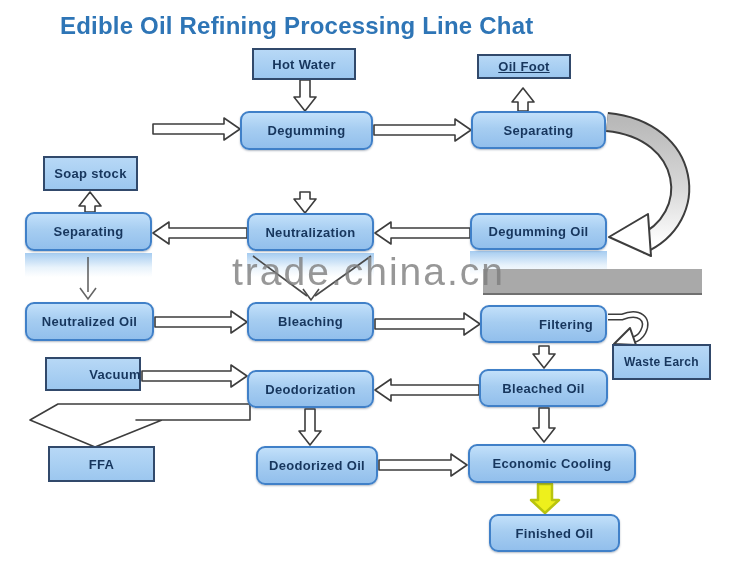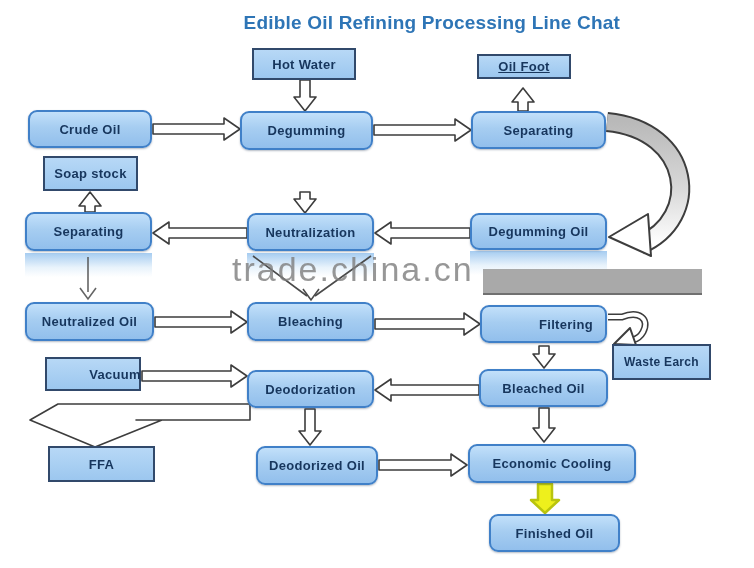--- a/index.html
+++ b/index.html
@@ -1,22 +1,22 @@
 <!DOCTYPE html>
 <html><head>
 <meta charset="utf-8">
 <style>
   html,body{margin:0;padding:0;background:#fff;}
   #stage{
     position:relative;width:754px;height:568px;background:#ffffff;overflow:hidden;
     font-family:"Liberation Sans",sans-serif;
   }
   #title{
-    position:absolute;left:60px;top:12px;width:560px;text-align:right;
-    font-size:19px;font-weight:bold;color:#2e75b6;letter-spacing:.2px;
+    position:absolute;left:60px;top:12px;width:560px;text-align:left;
+    font-size:24px;font-weight:bold;color:#2e75b6;letter-spacing:.2px;
   }
   .node{
     position:absolute;display:flex;align-items:center;justify-content:center;
     font-weight:bold;font-size:13px;color:#17365d;letter-spacing:.3px;
     box-sizing:border-box;z-index:2;text-align:right;
   }
   .round{
     background:linear-gradient(180deg,#c2e0fa 0%,#a6cdf1 45%,#92bfec 100%);
     border:2px solid #4080c8;border-radius:9px;
     box-shadow:0 1px 2px rgba(40,60,90,.35);
@@ -28,21 +28,21 @@
   .refl{
     position:absolute;height:24px;z-index:1;
     background:linear-gradient(180deg,rgba(150,195,238,.85) 0%,rgba(190,220,245,.35) 60%,rgba(255,255,255,0) 100%);
   }
   #graybar{
     position:absolute;left:483px;top:269px;width:219px;height:24px;z-index:3;
     background:rgba(162,162,162,.92);border-bottom:2px solid #707070;
   }
   #watermark{
     position:absolute;left:232px;top:250px;z-index:4;
-    font-size:34px;color:rgba(125,125,125,.8);letter-spacing:2px;white-space:nowrap;
+    font-size:39px;color:rgba(125,125,125,.8);letter-spacing:2px;white-space:nowrap;
   }
   svg#connectors{position:absolute;left:0;top:0;z-index:2;}
   .harrow{fill:#ffffff;stroke:#3d3d3d;stroke-width:1.6;stroke-linejoin:round;}
   .thinline{stroke:#4a4a4a;stroke-width:1.6;fill:none;}
 </style>
 </head>
 <body>
 
 <div id="stage">
 
@@ -104,21 +104,20 @@
       <path d="M 608 317 h 14 c 17 -7 28 2 21 15 c -5 9 -15 10 -21 6" fill="none" stroke="#3d3d3d" stroke-width="7"></path>
       <path d="M 608 317 h 14 c 17 -7 28 2 21 15 c -5 9 -15 10 -21 6" fill="none" stroke="#ffffff" stroke-width="4"></path>
       <polygon points="630,328 636,345 614,344" fill="#ffffff" stroke="#3d3d3d" stroke-width="2" stroke-linejoin="round"></polygon>
     </g>
 
     <polygon points="538,484 538,500 531,500 545,513 559,500 552,500 552,484" fill="#eef01c" stroke="#b9c40e" stroke-width="2.5" stroke-linejoin="round"></polygon>
   </svg>
 
   <div class="node rect" style="left:252px;top:48px;width:104px;height:32px;">Hot Water</div>
   <div class="node rect" style="left:477px;top:54px;width:94px;height:25px;text-decoration:underline;">Oil Foot</div>
-  <div class="node round" style="left:28px;top:110px;width:124px;height:38px;">Crude Oil</div>
   <div class="node round" style="left:240px;top:111px;width:133px;height:39px;">Degumming</div>
   <div class="node round" style="left:471px;top:111px;width:135px;height:38px;">Separating</div>
   <div class="node rect" style="left:43px;top:156px;width:95px;height:35px;">Soap stock</div>
   <div class="node round" style="left:25px;top:212px;width:127px;height:39px;">Separating</div>
   <div class="node round" style="left:247px;top:213px;width:127px;height:38px;">Neutralization</div>
   <div class="node round" style="left:470px;top:213px;width:137px;height:37px;">Degumming Oil</div>
   <div class="node round" style="left:25px;top:302px;width:129px;height:39px;">Neutralized Oil</div>
   <div class="node round" style="left:247px;top:302px;width:127px;height:39px;">Bleaching</div>
   <div class="node round" style="left:480px;top:305px;width:127px;height:38px;padding-left:45px;">Filtering</div>
   <div class="node rect" style="left:612px;top:344px;width:99px;height:36px;font-size:12px;">Waste Earch</div>

